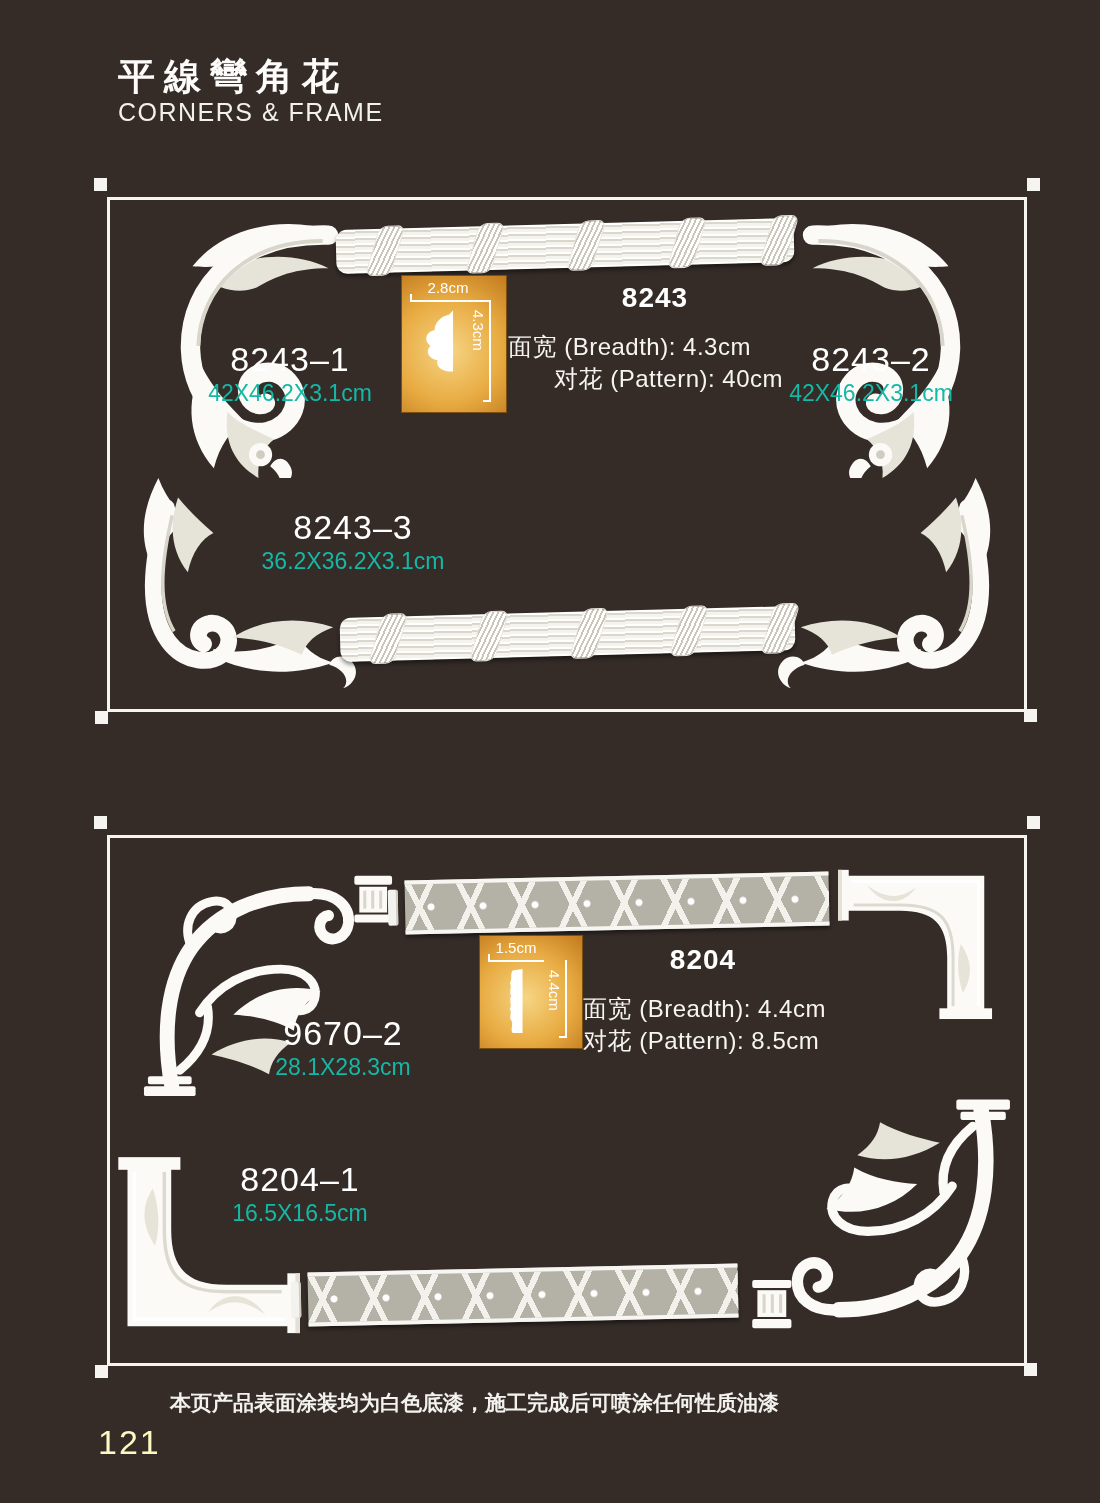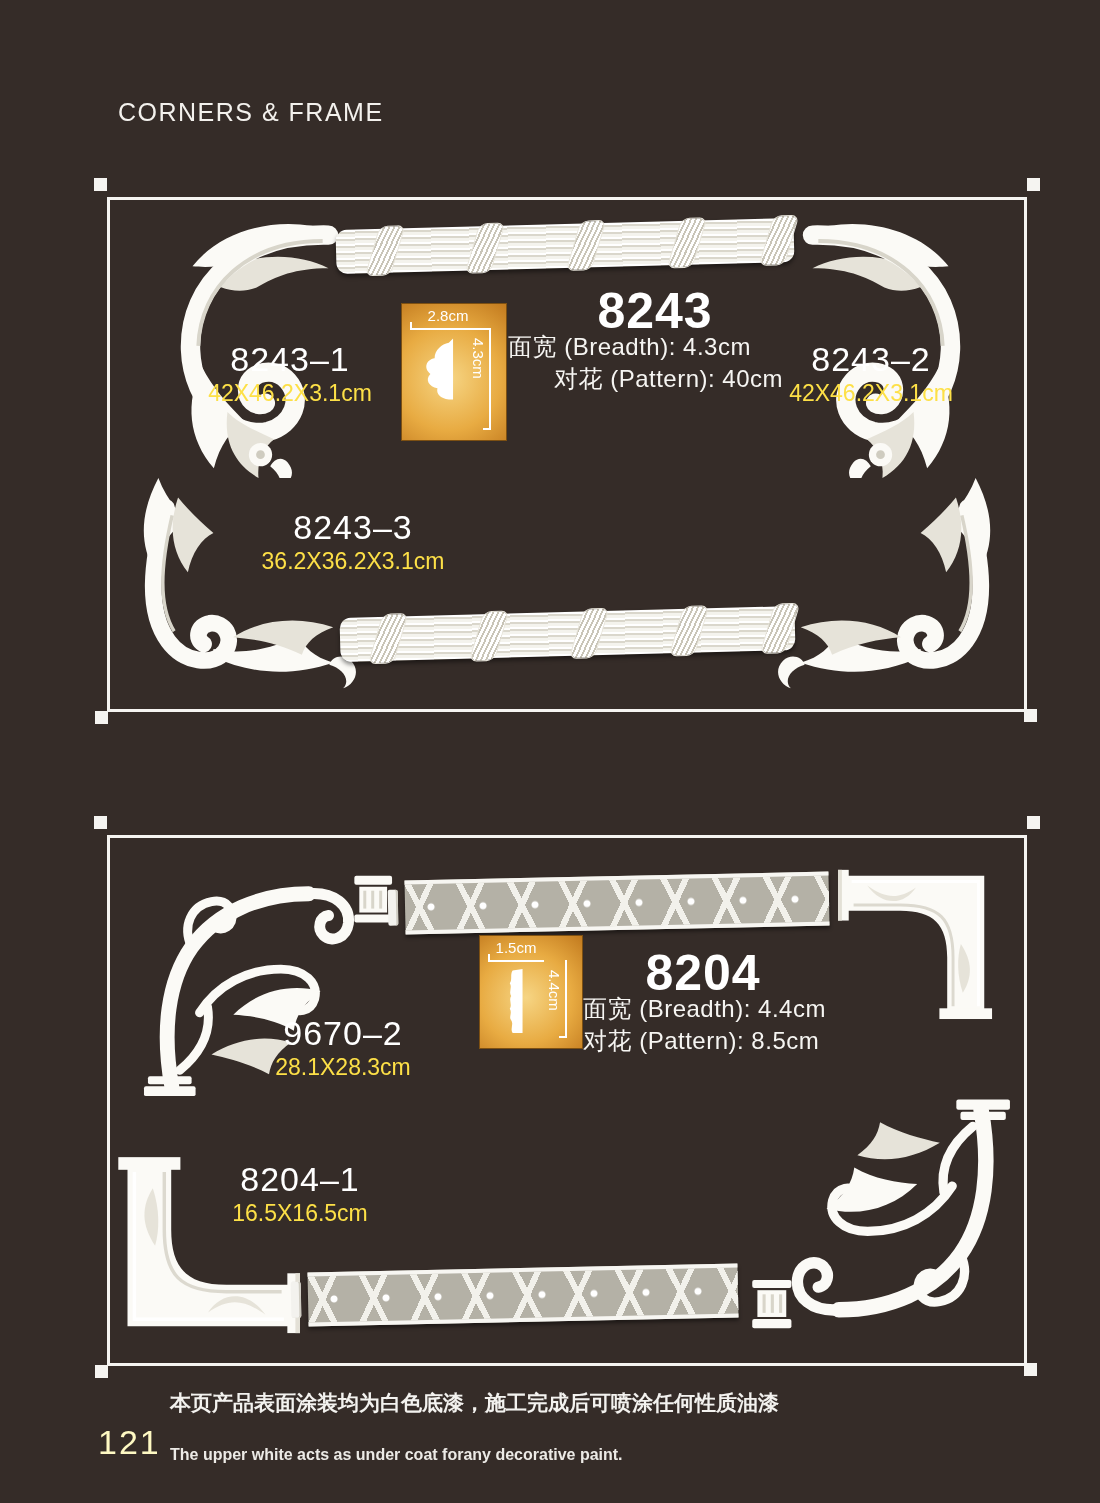--- a/index.html
+++ b/index.html
@@ -61,25 +61,25 @@
   }
   .spec-box .profile{position:absolute;left:12px;top:26px;width:54px;height:78px;}
   .spec-box .profile svg{width:100%;height:100%;display:block;}
   .dimh{position:absolute;left:8px;top:24px;height:2px;background:#fff;}
   .dimh::before{content:"";position:absolute;left:0;top:-6px;width:2px;height:6px;background:#fff;}
   .dimv{position:absolute;top:24px;bottom:10px;right:15px;width:2px;background:#fff;}
   .dimv::after{content:"";position:absolute;bottom:0;left:-6px;width:6px;height:2px;background:#fff;}
   .dimh-label{position:absolute;top:3px;left:0;right:12px;text-align:center;color:#fff;font-size:15px;}
   .dimv-label{position:absolute;top:34px;right:19px;color:#fff;font-size:15px;writing-mode:vertical-rl;}
   
-  .spec-code{position:absolute;font-size:50px;font-weight:bold;color:#fff;text-align:center;letter-spacing:1px;}
+  .spec-code{position:absolute;font-size:28px;font-weight:bold;color:#fff;text-align:center;letter-spacing:1px;}
   .spec-line{position:absolute;font-size:24px;color:#f6f5f2;letter-spacing:.5px;}
   .item-label{position:absolute;text-align:center;}
   .item-code{font-size:34px;font-weight:normal;color:#fff;letter-spacing:1px;}
-  .item-size{font-size:23px;color:#fde047;margin-top:1px;}
+  .item-size{font-size:23px;color:#14b8a6;margin-top:1px;}
   
   .page-num{left:98px;top:1423px;font-size:34px;color:#fef9c3;letter-spacing:2px;}
   .footer-zh{left:170px;top:1368px;font-size:21px;font-weight:bold;color:#f3f2ef;margin-top:21px;}
   .footer-en{left:170px;top:1446px;font-size:16px;font-weight:bold;color:#eceae6;}
 </style>
 </head>
 <body>
 
 <svg width="0" height="0" style="position:absolute" aria-hidden="true">
   <defs>
@@ -134,20 +134,21 @@
       <rect x="0" y="6" width="4" height="52" fill="#e3e0d6"></rect>
       <rect x="104" y="148" width="54" height="11" fill="#fbfaf6"></rect>
       <path d="M30,22 C50,36 62,36 80,24 C68,42 46,44 30,22 Z" fill="#e6e3d9"></path>
       <path d="M126,82 C138,100 138,116 128,132 C122,114 122,96 126,82 Z" fill="#e6e3d9"></path>
     </symbol>
   </defs>
 </svg>
 
 <div class="page">
 
+  <div class="abs title-zh">平線彎角花</div>
   <div class="abs title-en">CORNERS &amp; FRAME</div>
 
   <div class="frame" style="left:107px;top:197px;width:914px;height:509px;">
     <div class="sq tl"></div>
     <div class="sq tr"></div>
     <div class="sq bl"></div>
     <div class="sq br"></div>
 
     <div class="orn" style="left:35px;top:6px;width:196px;height:272px;">
       <svg>
@@ -178,21 +179,21 @@
       <span class="wrap" style="left:94%"></span>
     </div>
     <div class="strip-a" style="left:230px;top:412px;width:455px;height:44px;">
       <span class="wrap" style="left:8%"></span>
         <span class="wrap" style="left:30%"></span>
       <span class="wrap" style="left:52%"></span>
         <span class="wrap" style="left:74%"></span>
       <span class="wrap" style="left:94%"></span>
     </div>
 
-    <div class="spec-box" style="left:292px;top:76px;width:104px;height:136px;margin-top:28px;">
+    <div class="spec-box" style="left:292px;top:76px;width:104px;height:136px;">
       <div class="profile">
         <svg viewBox="0 0 70 110">
             <path d="M52,12 V98 H46 C34,96 28,90 30,82 C18,80 12,70 20,62 C10,54 14,42 26,40 C26,28 36,20 46,18 Z" fill="#ffffff"></path>
           </svg>
       </div>
       <div class="dimh" style="right:15px;"></div>
       <div class="dimv"></div>
       <div class="dimh-label">2.8cm</div>
       <div class="dimv-label">4.3cm</div>
     </div>
@@ -268,15 +269,14 @@
       <div class="item-size">28.1X28.3cm</div>
     </div>
     <div class="item-label" style="left:85px;top:322px;width:210px;">
       <div class="item-code">8204–1</div>
       <div class="item-size">16.5X16.5cm</div>
     </div>
   </div>
 
   <div class="abs page-num">121</div>
   <div class="abs footer-zh">本页产品表面涂装均为白色底漆，施工完成后可喷涂任何性质油漆</div>
-  <div class="abs footer-en">The upper white acts as under coat forany decorative paint.</div>
 
 </div>
 
 </body></html>

